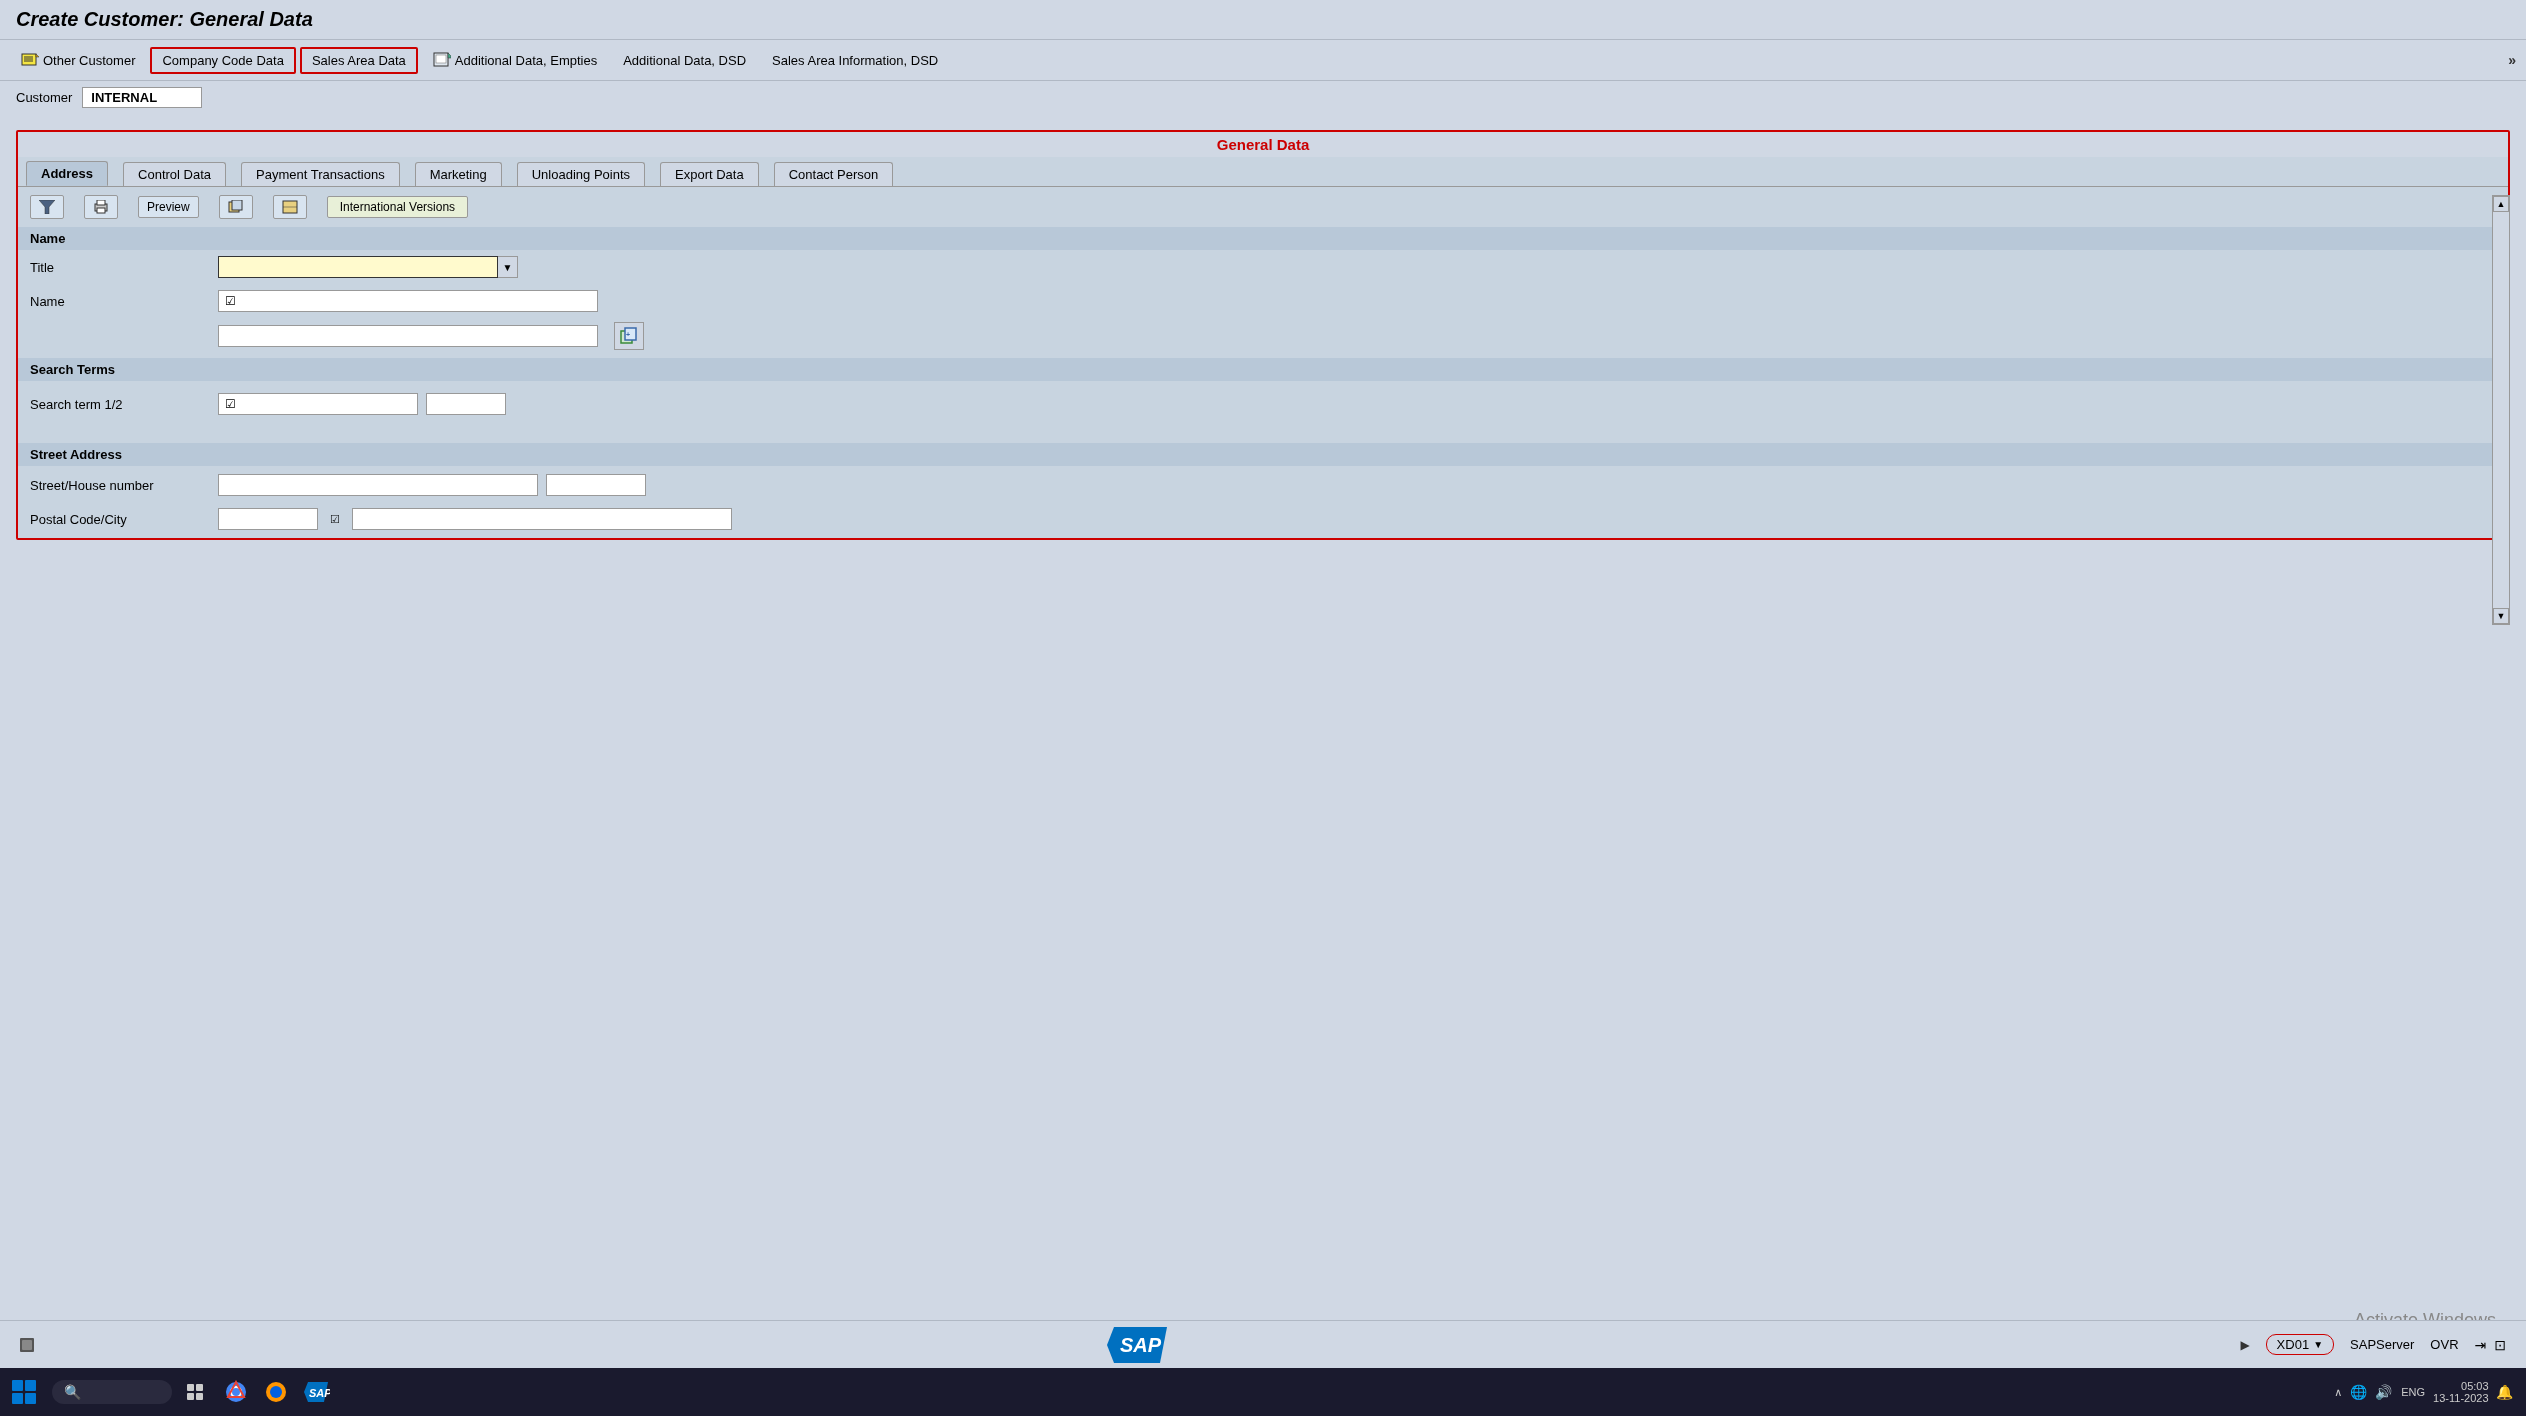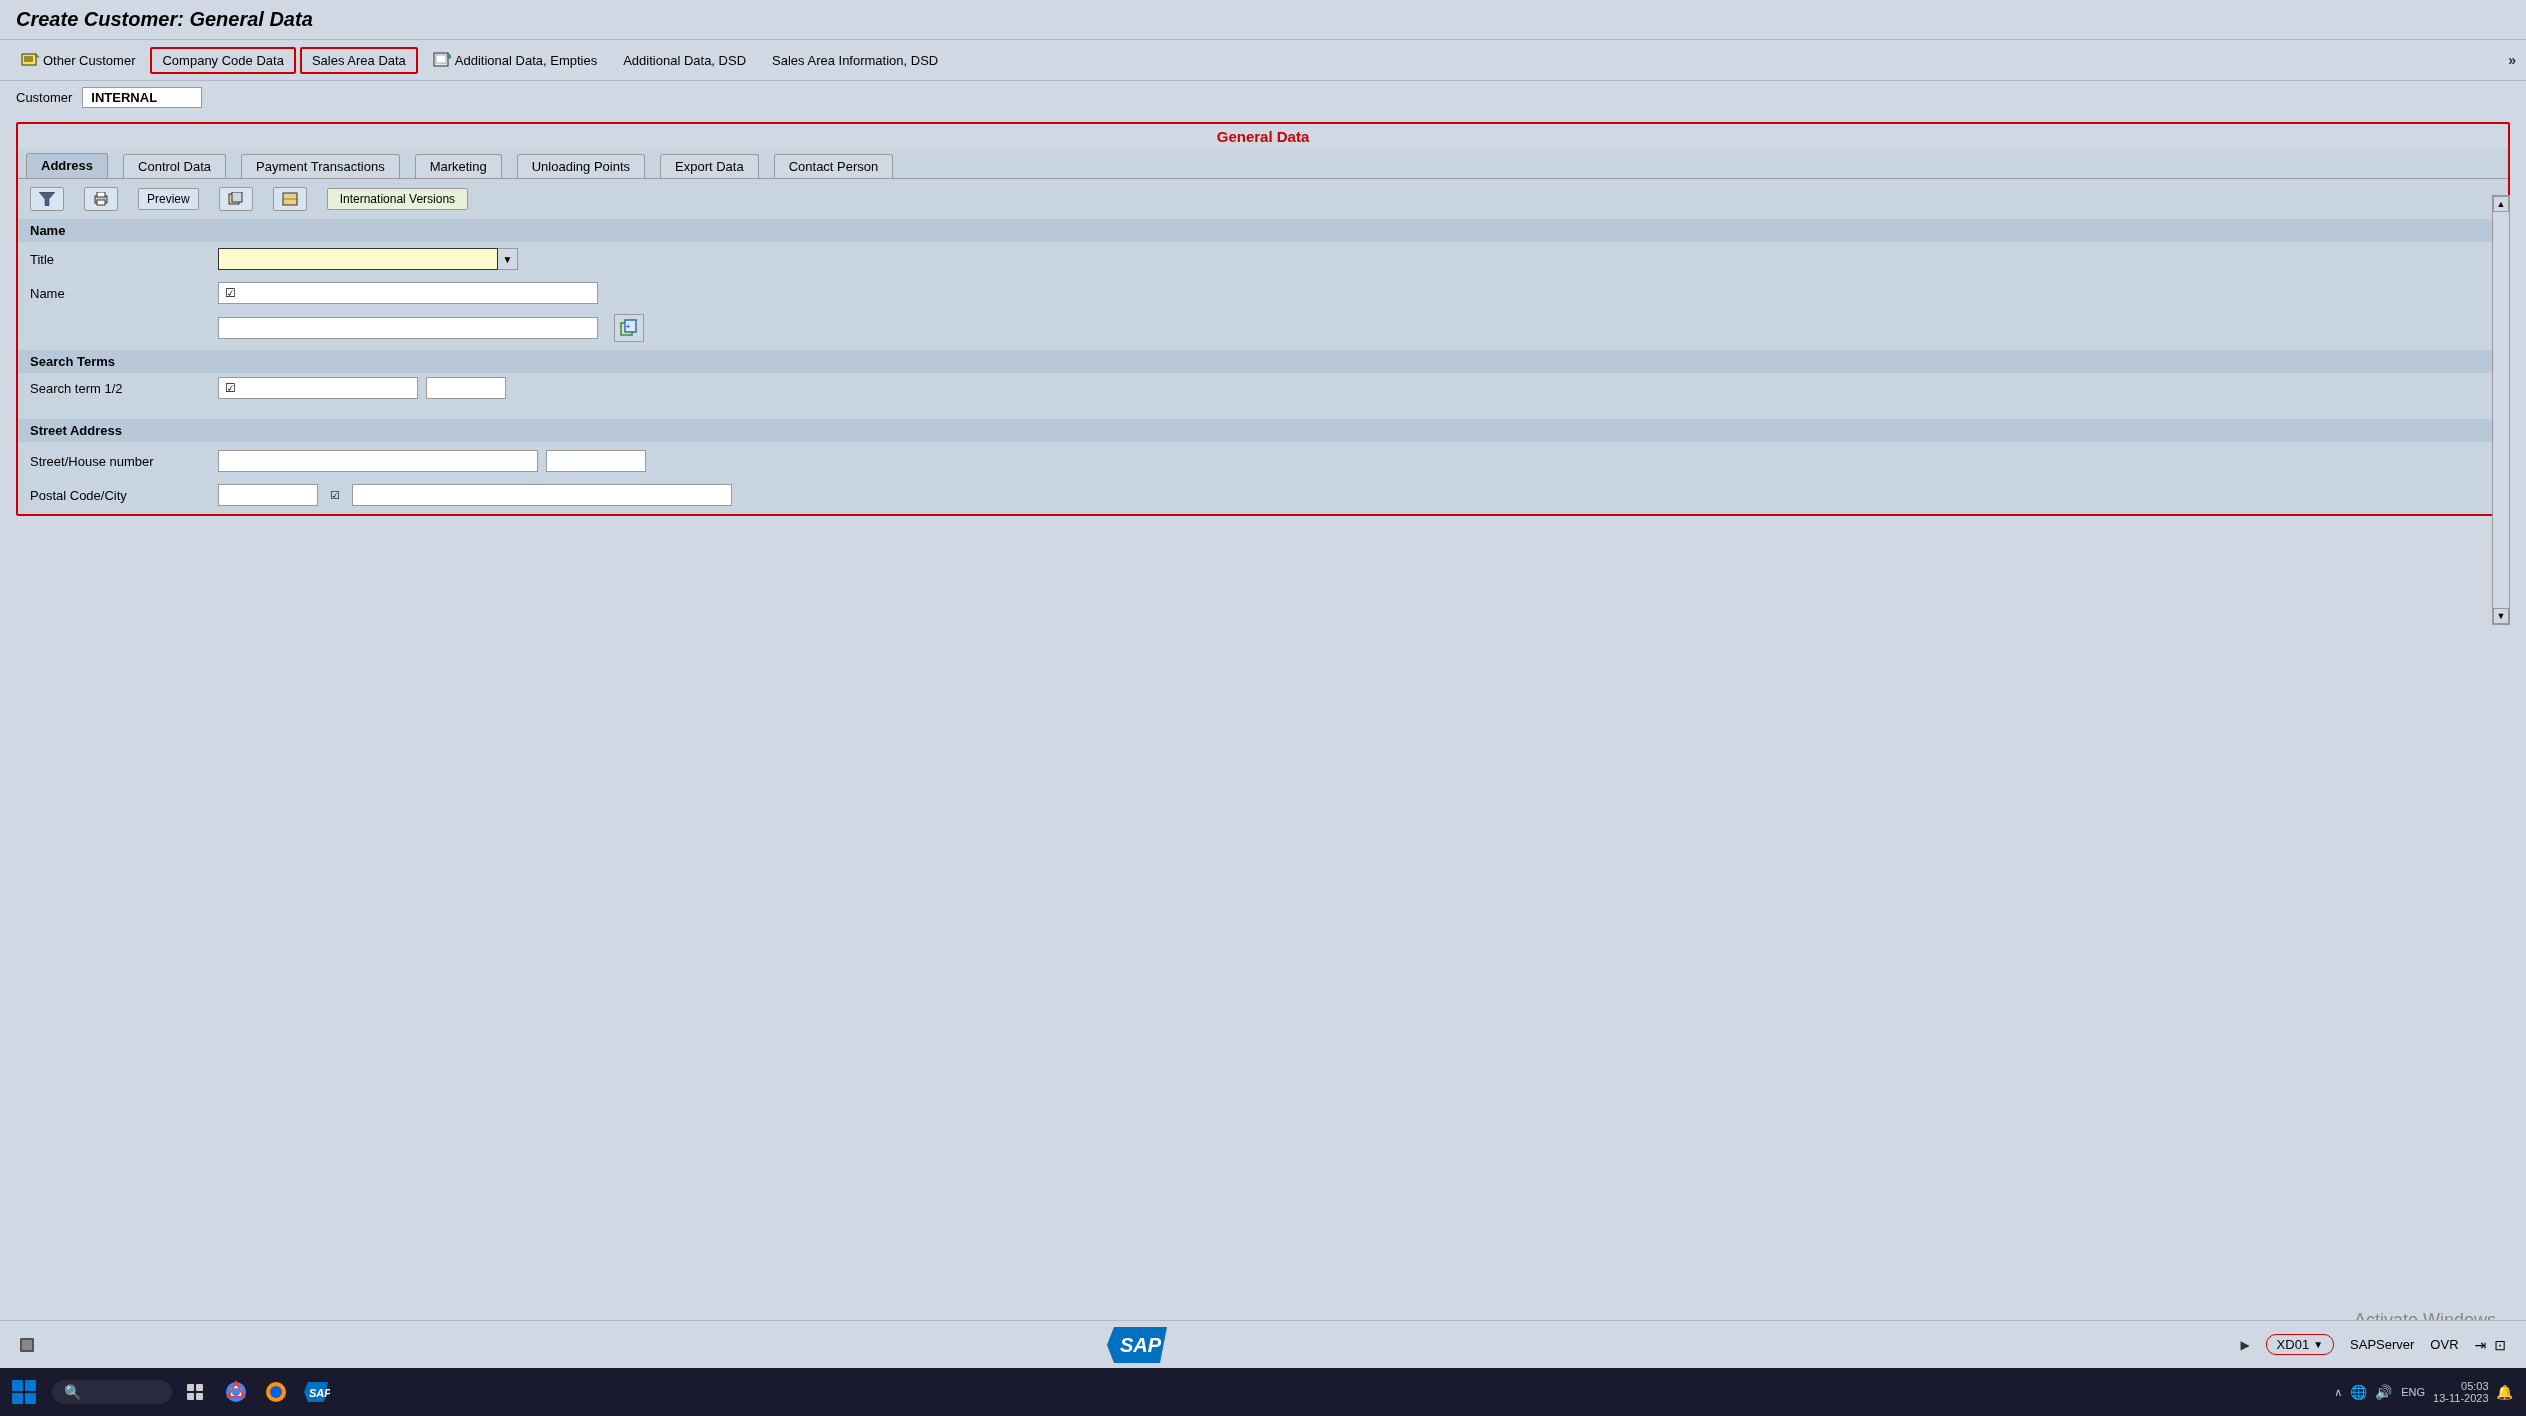--- a/index.html
+++ b/index.html
@@ -86,21 +86,21 @@
       background: #fff;
       border: 1px solid #999;
       padding: 2px 8px;
       font-size: 13px;
       font-weight: bold;
       min-width: 120px;
     }
 
     
     .general-data-container {
-      margin: 8px 16px;
+      margin: 16px 16px;
       border: 2px solid #cc0000;
       border-radius: 2px;
       background: #c8d4e0;
     }
 
     .general-data-title {
       text-align: center;
       color: #cc0000;
       font-size: 15px;
       font-weight: bold;
@@ -597,21 +597,21 @@
         <svg width="20" height="20" viewBox="0 0 20 20">
           <rect x="2" y="5" width="11" height="12" fill="#d0e8d0" stroke="#3a8a3a" stroke-width="1.5"></rect>
           <rect x="6" y="2" width="11" height="12" fill="#d8e8f8" stroke="#3a6aaa" stroke-width="1.5"></rect>
           <text x="7" y="11" font-size="7" fill="#3a6aaa" font-weight="bold">+</text>
         </svg>
       </div>
     </div>
 
 
     <div class="section-header">Search Terms</div>
-    <div class="form-row" style="padding: 4px 12px;">
+    <div class="form-row" style="padding: 12px 12px;">
       <span class="field-label">Search term 1/2</span>
       <input type="text" class="search-input" value="☑" style="">
       <input type="text" style="width: 80px; height: 22px; background: rgb(255, 255, 255); border: 1px solid rgb(153, 153, 153); padding: 3px 6px; font-size: 12px;" value="">
     </div>
     <div style="height:16px; background:#c8d4e0;"></div>
 
     <div class="section-header">Street Address</div>
     <div class="form-row" style="padding: 8px 12px;">
       <span class="field-label">Street/House number</span>
       <input type="text" class="street-input" value="" style="">

